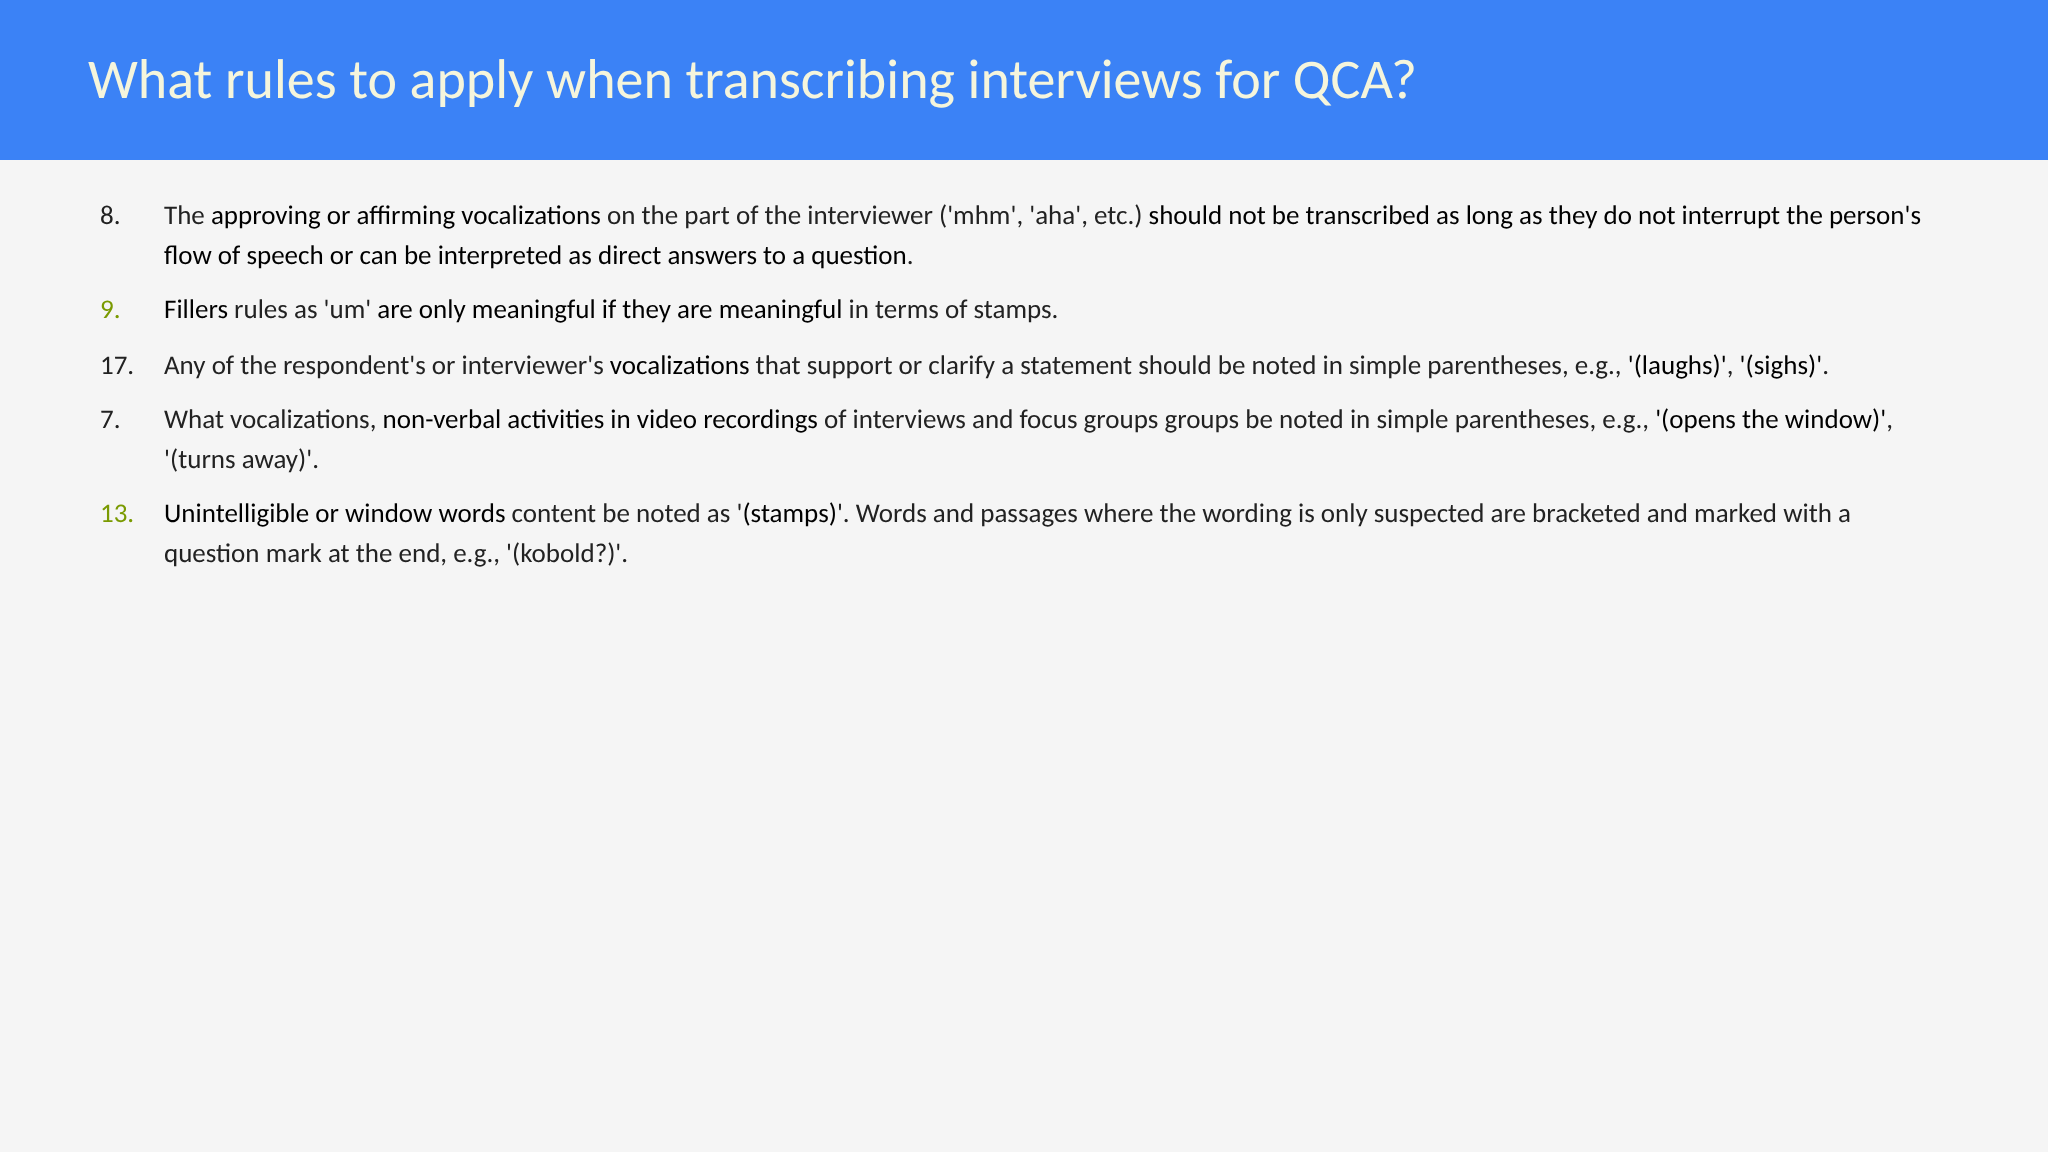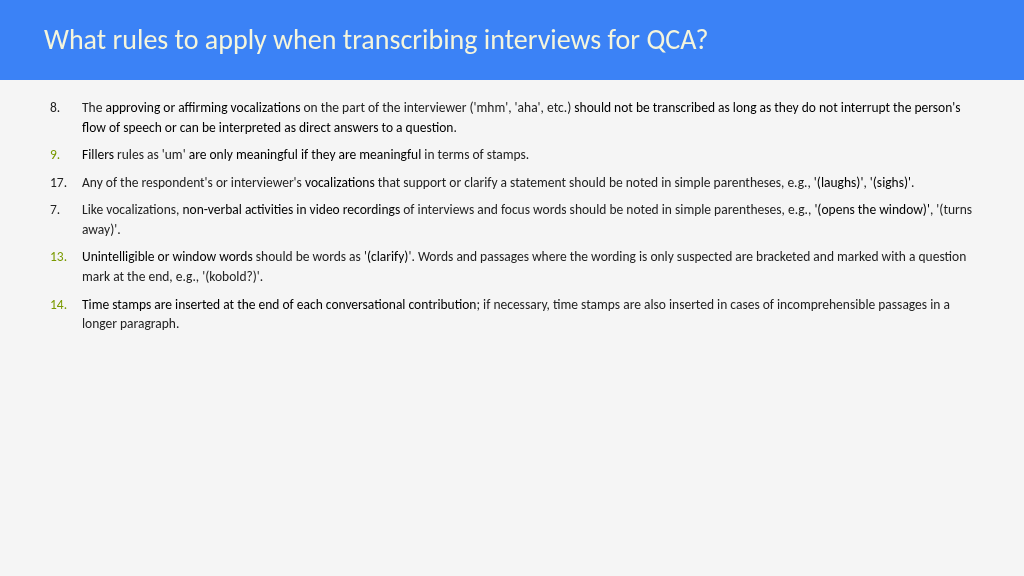--- a/index.html
+++ b/index.html
@@ -73,24 +73,20 @@
       <div class="item">
         <span class="item-num green">9.</span>
         <span class="item-text"><span class="green">Fillers</span><span class="dark"> rules as 'um' </span><span class="green">are only meaningful if they are meaningful</span><span class="dark"> in terms of stamps.</span></span>
       </div>
       <div class="item">
         <span class="item-num">17.</span>
         <span class="item-text"><span class="dark">Any of the respondent's or interviewer's </span><span class="green">vocalizations</span><span class="dark"> that support or clarify a statement should be noted in simple parentheses, e.g., </span><span class="green">'(laughs)'</span><span class="dark">, </span><span class="green">'(sighs)'</span><span class="dark">.</span></span>
       </div>
       <div class="item">
         <span class="item-num">7.</span>
-        <span class="item-text"><span class="dark">Like vocalizations, </span><span class="green">non-verbal activities in video recordings</span><span class="dark"> of interviews and focus words should be noted in simple parentheses, e.g., </span><span class="green">'(opens the window)'</span><span class="dark">, '(turns away)'.</span></span>
+        <span class="item-text"><span class="dark">What vocalizations, </span><span class="green">non-verbal activities in video recordings</span><span class="dark"> of interviews and focus groups groups be noted in simple parentheses, e.g., </span><span class="green">'(opens the window)'</span><span class="dark">, '(turns away)'.</span></span>
       </div>
       <div class="item">
         <span class="item-num green">13.</span>
-        <span class="item-text"><span class="green">Unintelligible or window words</span><span class="dark"> should be words as '</span><span class="green">(clarify)</span><span class="dark">'. Words and passages where the wording is only suspected are bracketed and marked with a question mark at the end, e.g., '(kobold?)'.</span></span>
-      </div>
-      <div class="item">
-        <span class="item-num green">14.</span>
-        <span class="item-text"><span class="green">Time stamps are inserted at the end of each conversational contribution</span><span class="dark">; if necessary, time stamps are also inserted in cases of incomprehensible passages in a longer paragraph.</span></span>
+        <span class="item-text"><span class="green">Unintelligible or window words</span><span class="dark"> content be noted as '</span><span class="green">(stamps)</span><span class="dark">'. Words and passages where the wording is only suspected are bracketed and marked with a question mark at the end, e.g., '(kobold?)'.</span></span>
       </div>
     </div>
 </div>
 
 </body></html>

